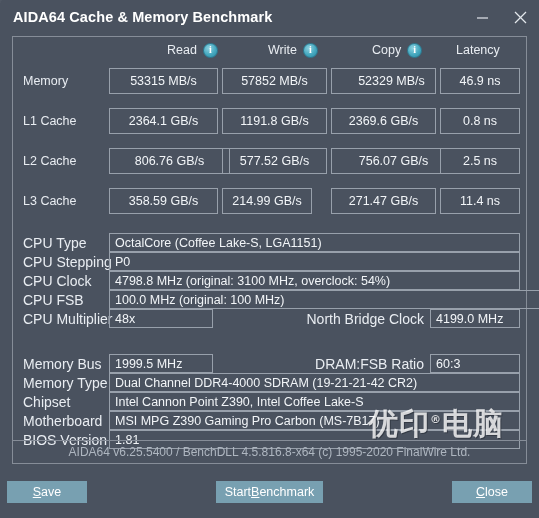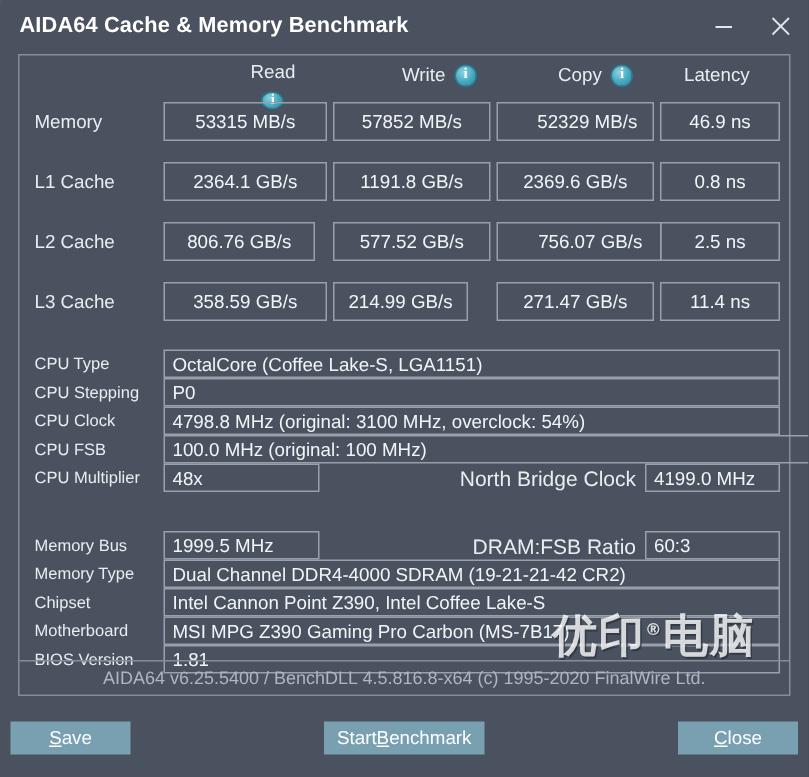--- a/index.html
+++ b/index.html
@@ -79,21 +79,21 @@
     border: 1px solid #98a0ab;
     display: flex; align-items: center; justify-content: center;
     font-size: 12.5px; color: #f2f5f8;
   }
 
   
   .irow { position: absolute; left: 0; width: 100%; height: 19px; }
   .irow .ilabel {
     position: absolute; left: 10px; top: 0; height: 19px;
     display: flex; align-items: center;
-    font-size: 11px; color: #e9edf2;
+    font-size: 14px; color: #e9edf2;
   }
   .ibox {
     position: absolute; top: 0; height: 19px;
     border: 1px solid #98a0ab;
     display: flex; align-items: center;
     padding-left: 5px;
     font-size: 12.5px; color: #f2f5f8;
     white-space: nowrap; overflow: hidden;
   }
   .ilabel2 {
@@ -160,21 +160,21 @@
           <line x1="2" y1="2" x2="13" y2="13" stroke="#e3e7ec" stroke-width="1.2"></line>
           <line x1="13" y1="2" x2="2" y2="13" stroke="#e3e7ec" stroke-width="1.2"></line>
         </svg>
       </div>
     </div>
   </div>
 
   <div class="panel">
 
     <div class="colheads">
-      <div class="colhead" style="left:154px;flex-direction:column;">
+      <div class="colhead" style="left:154px;">
         <span>Read</span>
         <span class="info-icon">i</span>
       </div>
       <div class="colhead" style="left:255px;">
         <span>Write</span>
         <span class="info-icon">i</span>
       </div>
       <div class="colhead" style="left:359px;">
         <span>Copy</span>
         <span class="info-icon">i</span>
@@ -195,21 +195,21 @@
     <div class="brow" style="top:71px;">
       <div class="rlabel">L1 Cache</div>
       <div class="vbox" style="left:96px;  width:109px;">2364.1 GB/s</div>
       <div class="vbox" style="left:209px; width:105px;">1191.8 GB/s</div>
       <div class="vbox" style="left:318px; width:105px;">2369.6 GB/s</div>
       <div class="vbox" style="left:427px; width:80px;">0.8 ns</div>
     </div>
 
     <div class="brow" style="top:111px;">
       <div class="rlabel">L2 Cache</div>
-      <div class="vbox" style="left:96px;  width:101px;">806.76 GB/s</div>
+      <div class="vbox" style="left:96px;  width:121px;">806.76 GB/s</div>
       <div class="vbox" style="left:209px; width:105px;">577.52 GB/s</div>
       <div class="vbox" style="left:318px; width:110px;padding-left:15px;">756.07 GB/s</div>
       <div class="vbox" style="left:427px; width:80px;">2.5 ns</div>
     </div>
 
     <div class="brow" style="top:151px;">
       <div class="rlabel">L3 Cache</div>
       <div class="vbox" style="left:96px;  width:109px;">358.59 GB/s</div>
       <div class="vbox" style="left:209px; width:90px;">214.99 GB/s</div>
       <div class="vbox" style="left:318px; width:105px;">271.47 GB/s</div>

